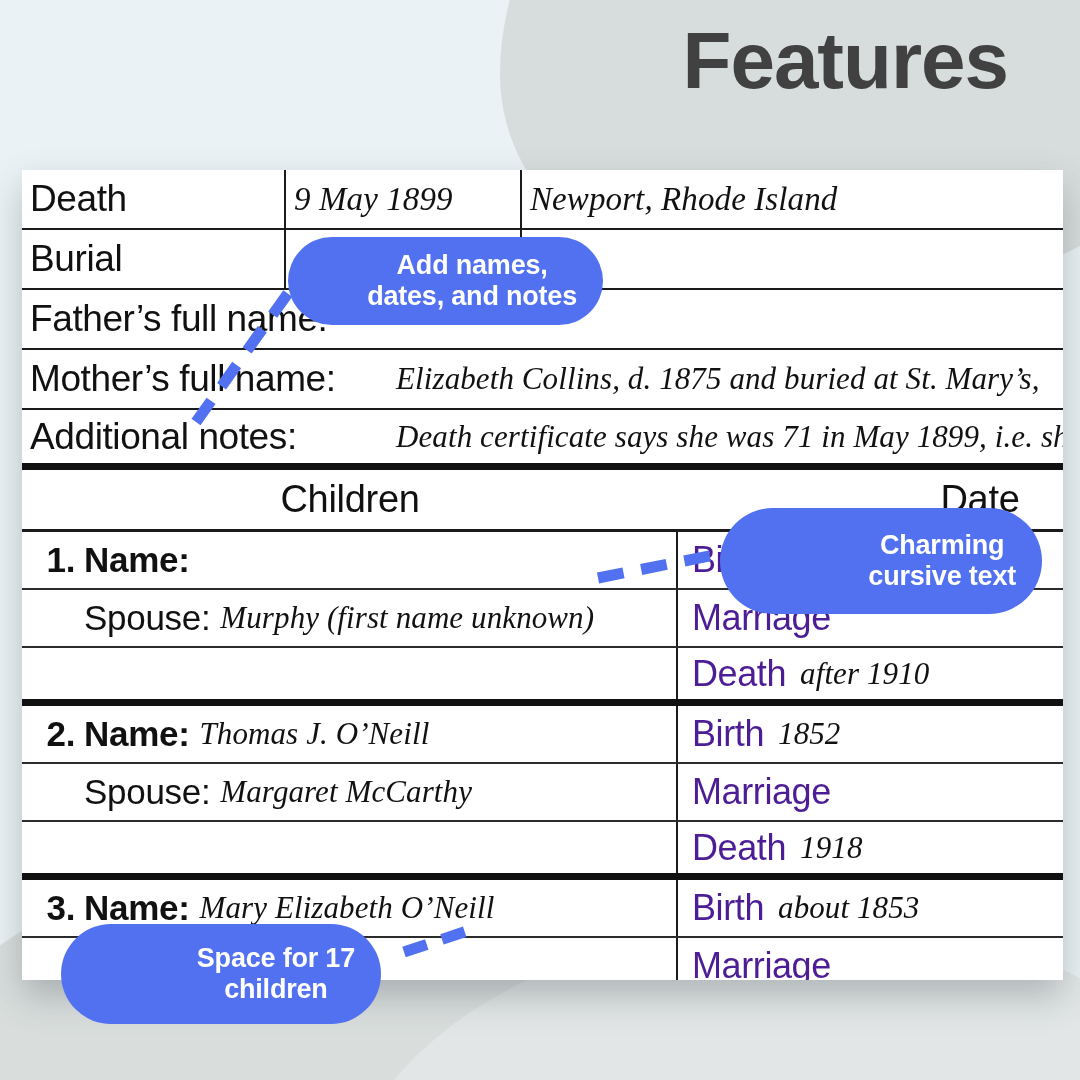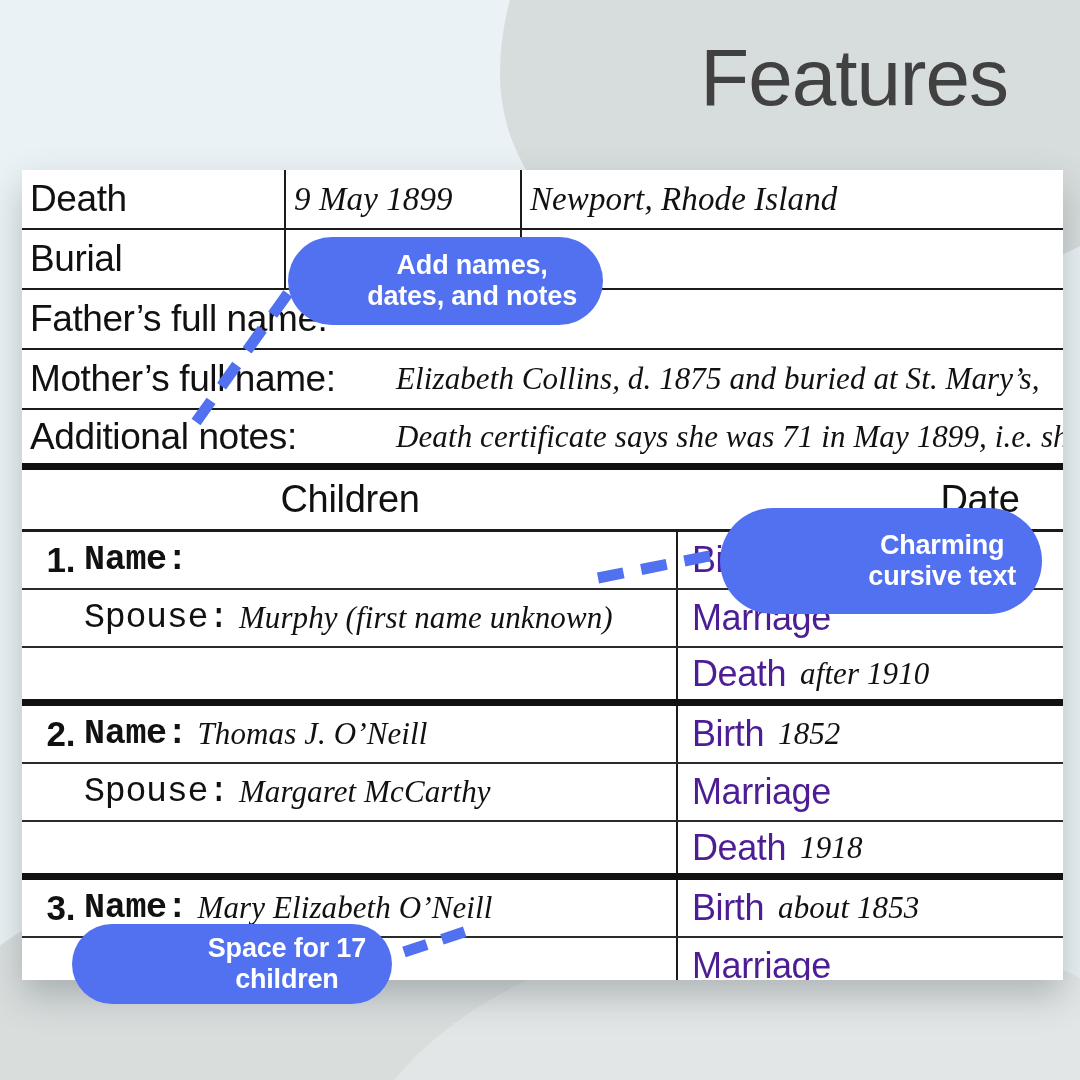--- a/index.html
+++ b/index.html
@@ -43,24 +43,24 @@
     width: 900px;
     height: 500px;
     background: #e2e6e6;
     border-radius: 52% 48% 42% 58% / 60% 52% 48% 40%;
     z-index: 0;
   }
 
   
   .headline {
     position: absolute;
-    top: 38px;
+    top: 21px;
     right: 72px;
     font-size: 80px;
-    font-weight: normal;
+    font-weight: bold;
     color: #414141;
     letter-spacing: -1px;
     line-height: 1;
     z-index: 3;
   }
 
   
   .sheet-shadow {
     position: absolute;
     left: 22px;
@@ -184,21 +184,21 @@
   .cnum {
     font-family: "Liberation Sans", sans-serif;
     font-weight: bold;
     font-size: 35px;
     color: #111111;
     width: 46px;
     flex: 0 0 46px;
   }
   .cnum.blankpad { visibility: hidden; }
   .ckey {
-    font-family: Liberation Mono, monospace;
+    font-family: Liberation Sans, sans-serif;
     font-size: 35px;
     color: #111111;
     letter-spacing: -0.3px;
     margin-right: 10px;
   }
   .ckey.bold { font-weight: bold; }
   .evt {
     font-family: Liberation Sans, sans-serif;
     font-size: 36px;
     color: #4c1d95;
@@ -220,21 +220,21 @@
     display: flex;
     align-items: center;
     justify-content: flex-end;
     padding: 12px 26px;
     box-sizing: border-box;
     z-index: 6;
     letter-spacing: -0.2px;
   }
   #callout-add   { left: 288px; top: 237px; width: 315px; height: 88px; }
   #callout-curs  { left: 720px; top: 508px; width: 322px; height: 106px; }
-  #callout-space { left: 72px;  top: 924px; width: 320px; height: 80px; }
+  #callout-space { left: 61px;  top: 924px; width: 320px; height: 100px; }
 
   .leader {
     position: absolute;
     z-index: 5;
     overflow: visible;
   }
 </style>
 </head>
 <body>
 

